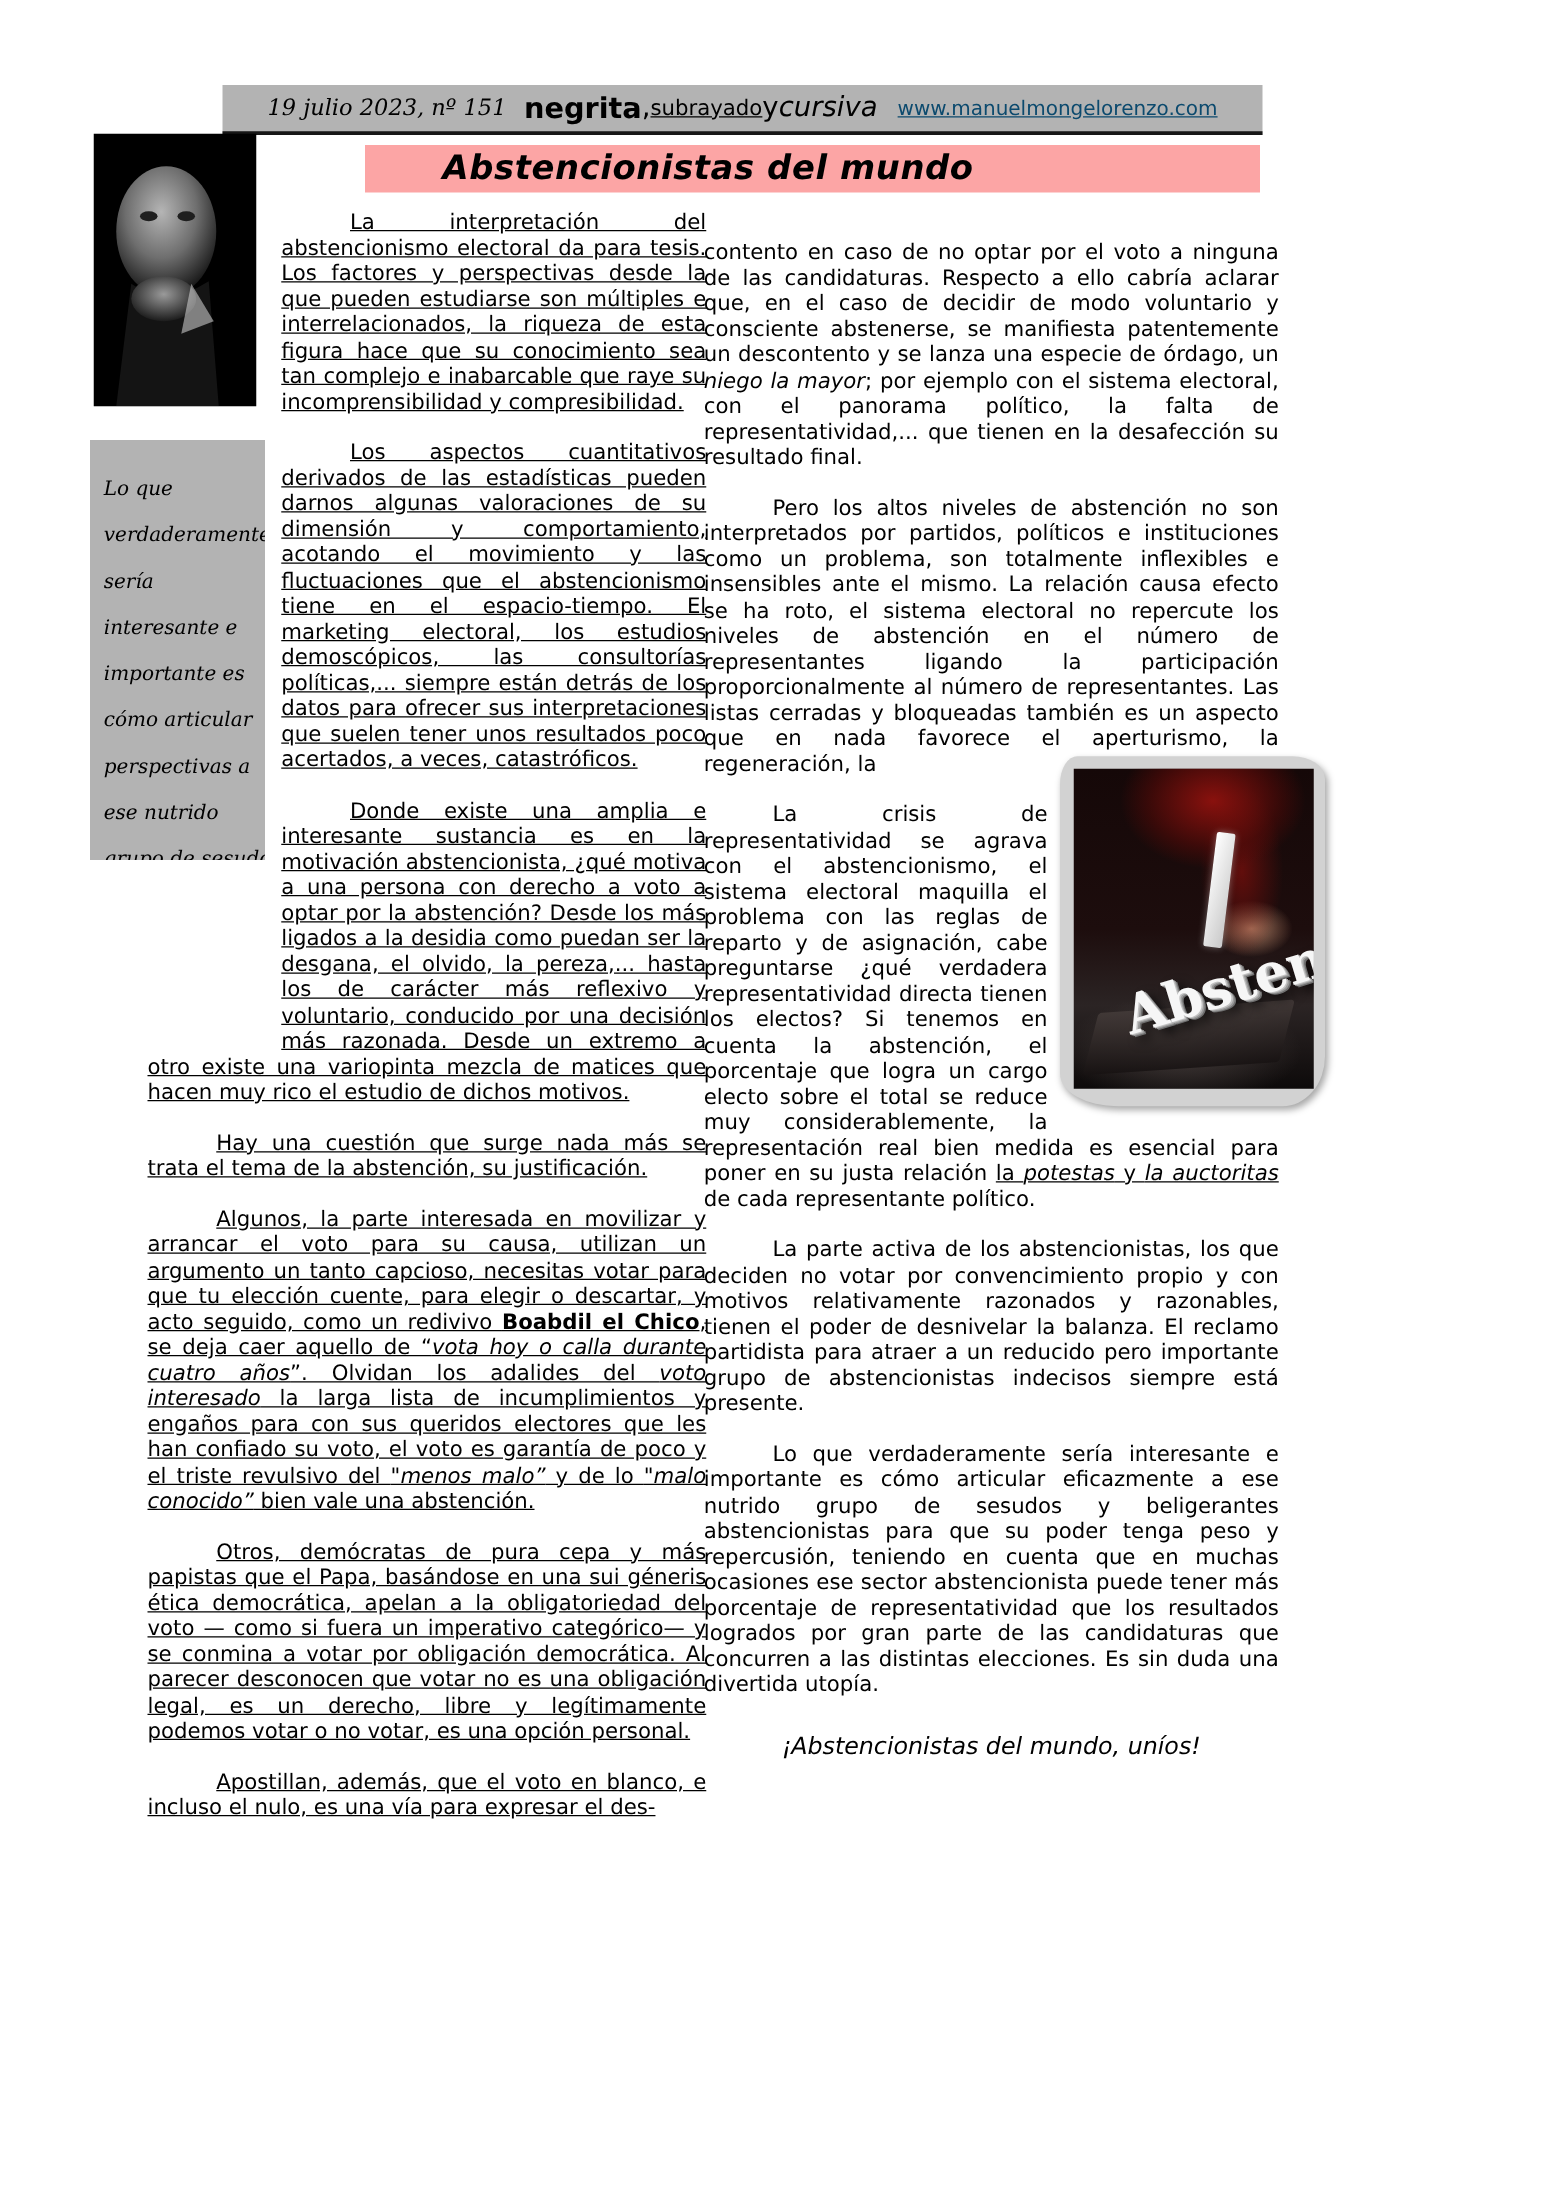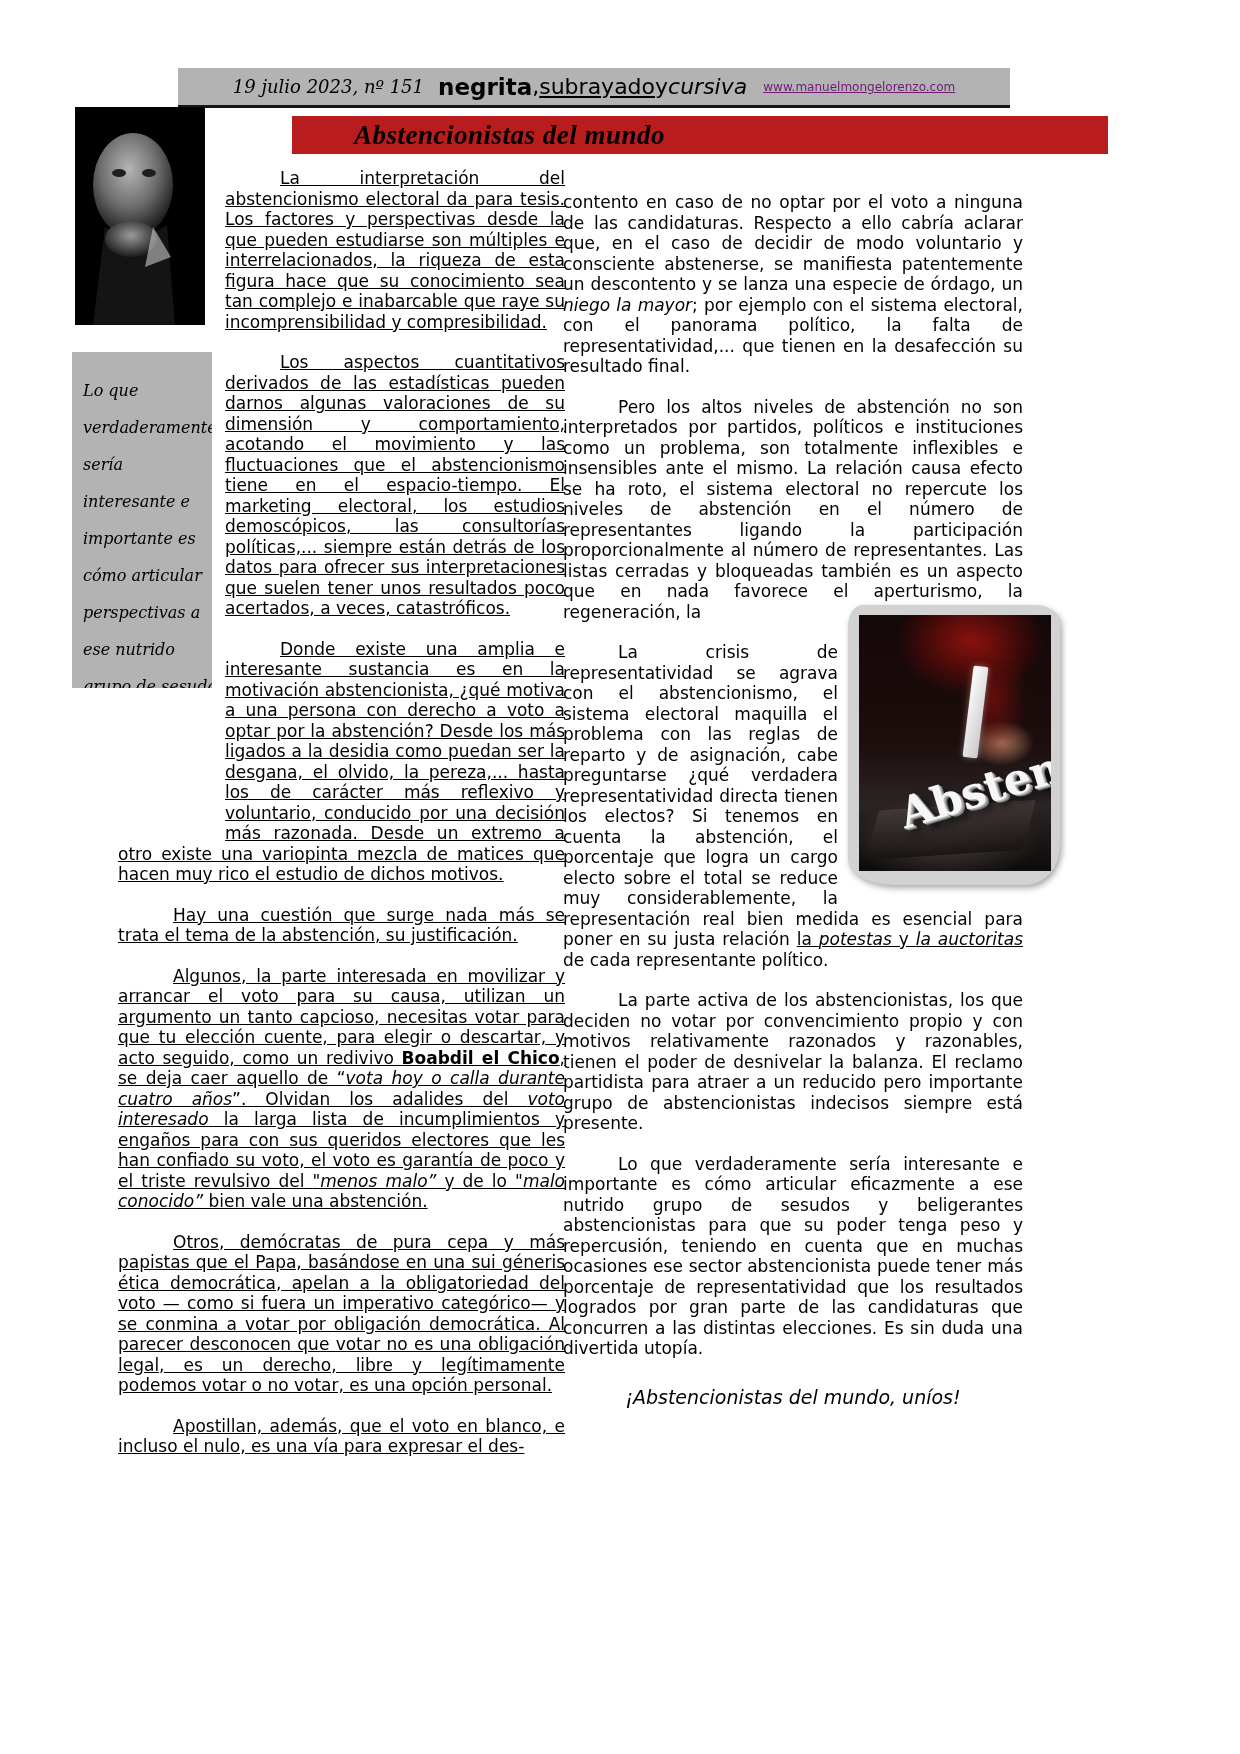--- a/index.html
+++ b/index.html
@@ -9,26 +9,26 @@
   }
   
   .header-bar{
     position:absolute;left:178px;top:68px;width:832px;height:37px;
     background:#b3b3b3;border-bottom:3px solid #161616;
     display:flex;align-items:center;justify-content:center;white-space:nowrap;
   }
   .h-date{font-family:"DejaVu Serif",serif;font-style:italic;font-size:18px;margin-right:14px;}
   .h-bold{font-weight:bold;font-size:23px;}
   .h-plain{font-size:22px;}
-  .h-under{text-decoration:underline;font-size:22px;}
+  .h-under{text-decoration:underline;font-size:17px;}
   .h-italic{font-style:italic;font-size:22px;}
-  .h-url{font-size:12px;margin-left:16px;color:#701a75;}
+  .h-url{font-size:16px;margin-left:16px;color:#0c4a6e;}
   
   .title-bar{
-    position:absolute;left:292px;top:116px;width:816px;height:38px;background:#b91c1c;font-family:Liberation Serif, serif;
+    position:absolute;left:292px;top:116px;width:716px;height:38px;background:#fca5a5;
   }
   .title-text{
     display:block;font-weight:bold;font-style:italic;font-size:27px;line-height:38px;
     padding-left:62px;letter-spacing:.5px;
   }
   
   .portrait{position:absolute;left:75px;top:107px;width:130px;height:218px;background:#000;overflow:hidden;}
   
   .quote-box{
     position:absolute;left:72px;top:352px;width:140px;height:336px;background:#b3b3b3;

